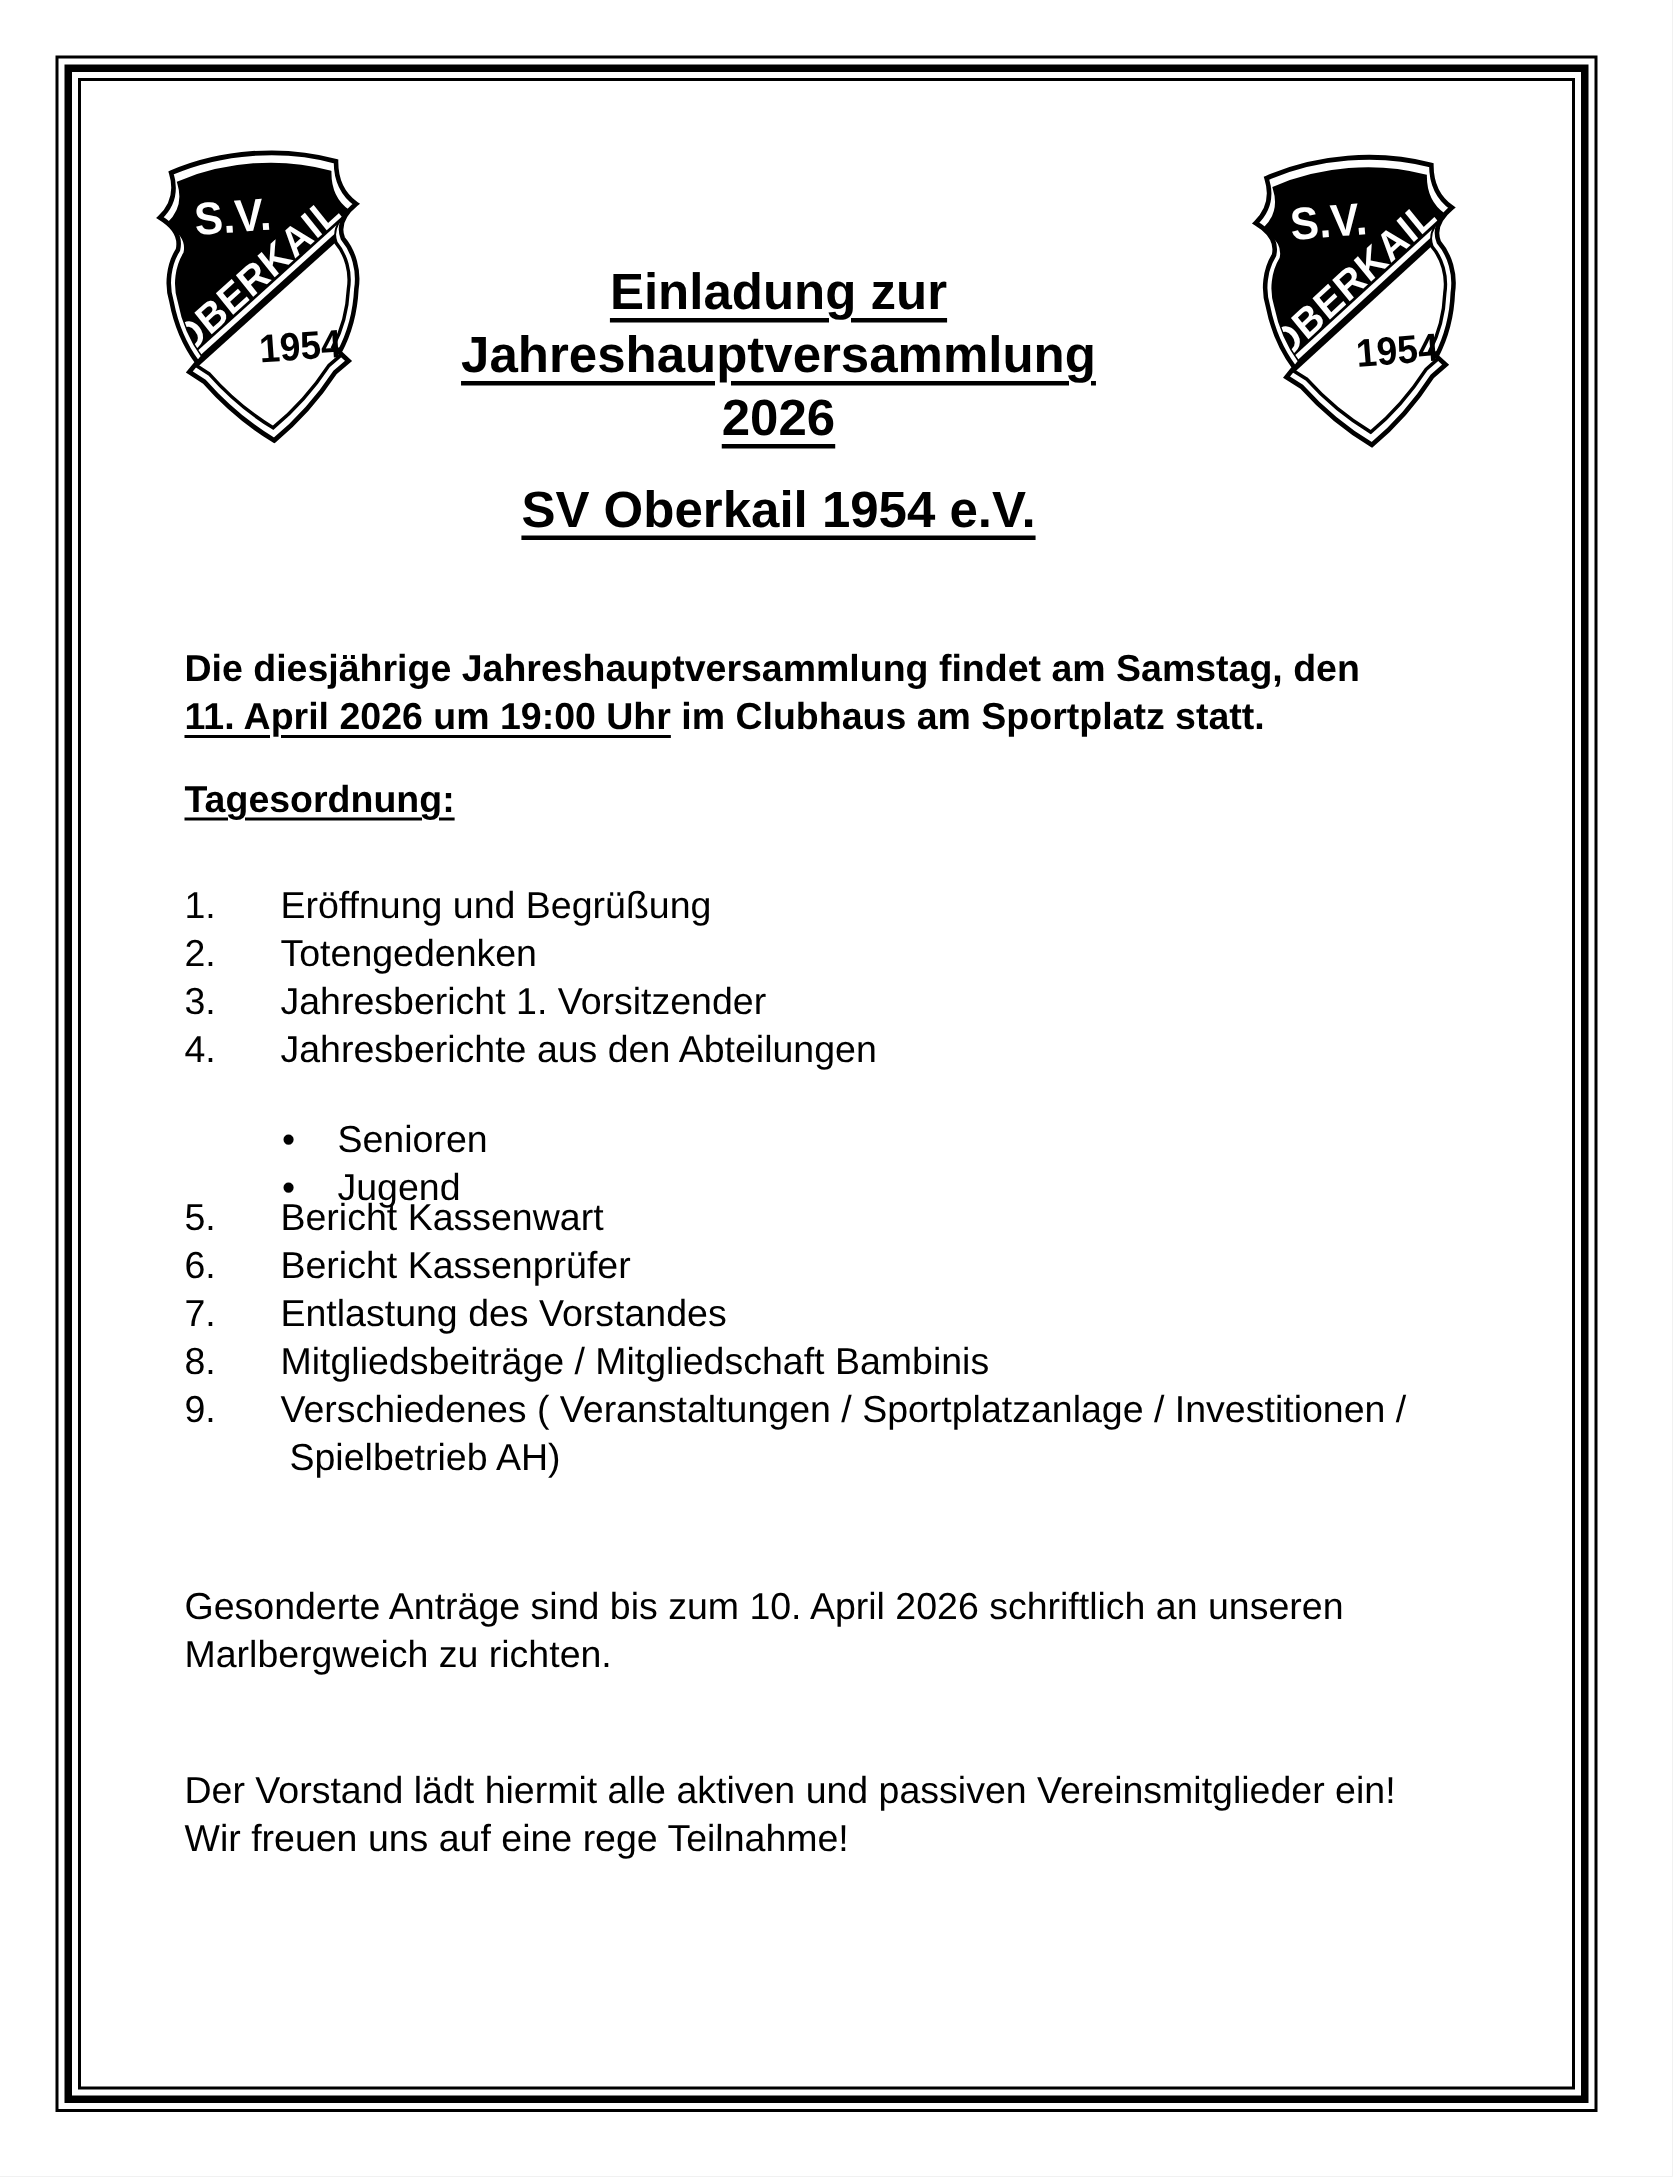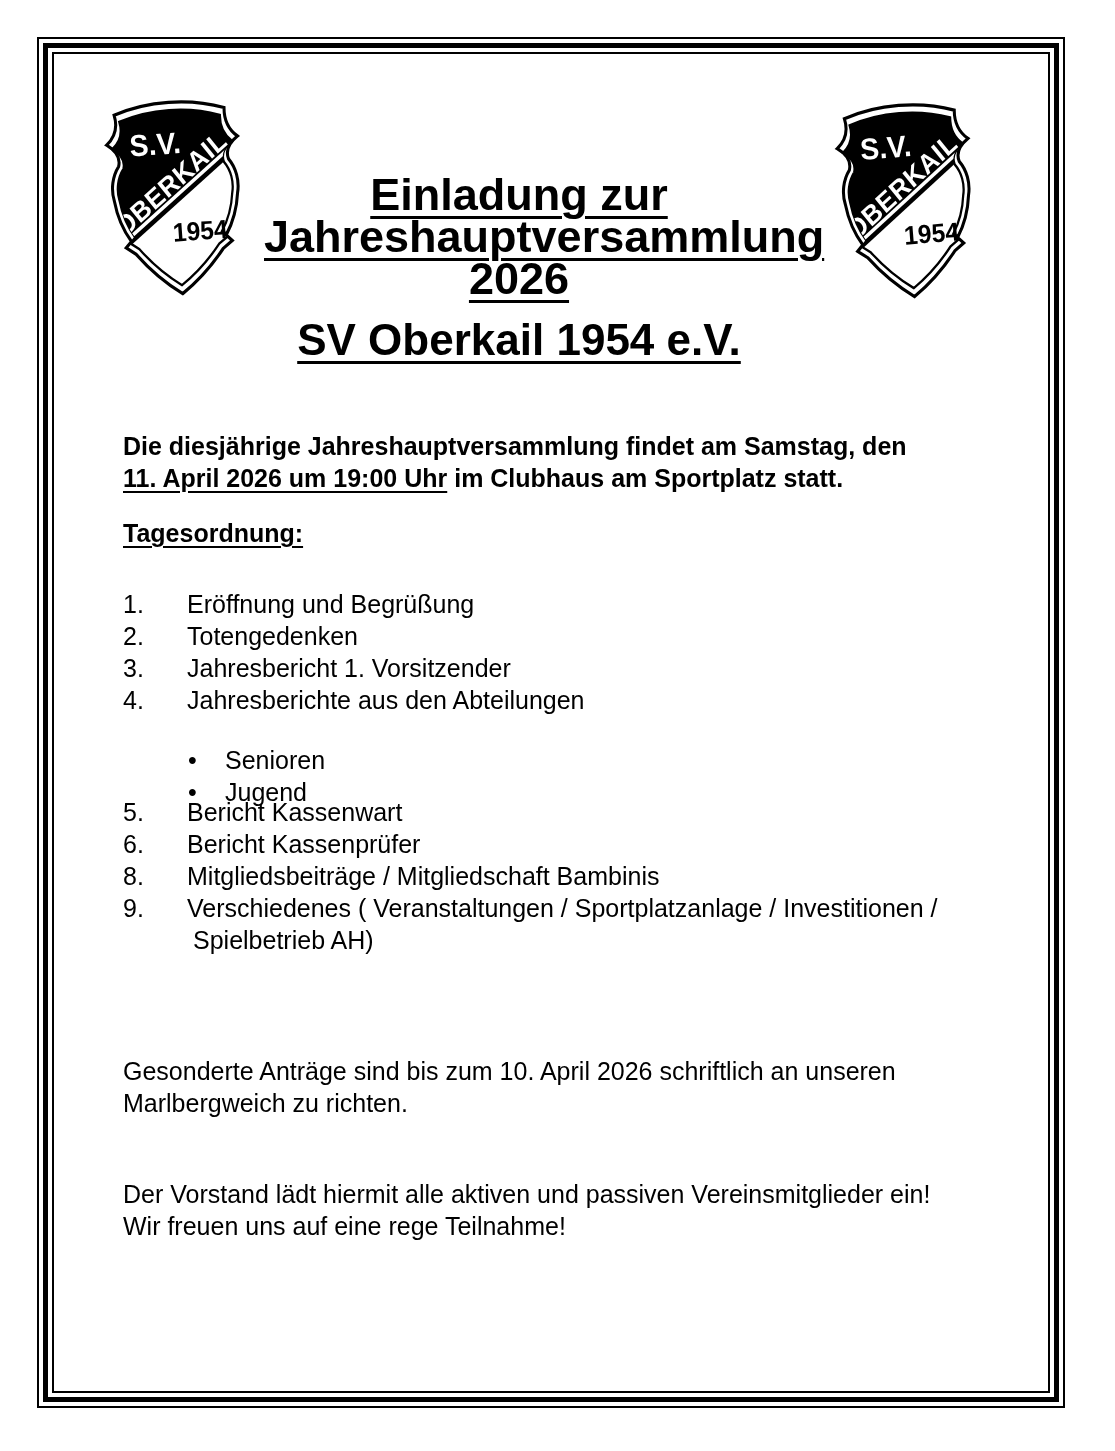--- a/index.html
+++ b/index.html
@@ -29,26 +29,26 @@
     border:2px solid #000;
   }
   
   .logo{position:absolute;width:152px;height:207px;}
   .logo-left{left:99px;top:93px;transform:rotate(-4deg);}
   .logo-right{left:830px;top:96px;transform:rotate(-4.5deg);}
   .logo svg{width:100%;height:100%;}
   
   .title-block{
     position:absolute;left:264px;top:174px;width:510px;
-    text-align:center;font-size:45px;font-weight:bold;line-height:42px;
+    text-align:center;font-size:34px;font-weight:bold;line-height:42px;
     white-space:nowrap;
   }
   .subtitle-block{
     position:absolute;left:264px;top:319px;width:510px;
-    text-align:center;font-size:44px;font-weight:bold;line-height:42px;
+    text-align:center;font-size:34px;font-weight:bold;line-height:42px;
     white-space:nowrap;
   }
   .u-big{text-decoration:underline;text-decoration-thickness:3px;text-underline-offset:6px;}
   .u-body{text-decoration:underline;text-decoration-thickness:2px;text-underline-offset:4px;}
   
   .block{position:absolute;left:123px;font-size:25px;line-height:32px;}
   .block .line{white-space:nowrap;}
   .intro{top:430px;font-weight:bold;}
   .heading{top:517px;font-weight:bold;}
   .list1{top:588px;}
@@ -134,20 +134,21 @@
   </div>
 
   <div class="block bullets">
     <div class="line"><span class="bullet-char">•</span><span>Senioren</span></div>
     <div class="line"><span class="bullet-char">•</span><span>Jugend</span></div>
   </div>
 
   <div class="block list2">
     <div class="line"><span class="num">5.</span><span>Bericht Kassenwart</span></div>
     <div class="line"><span class="num">6.</span><span>Bericht Kassenprüfer</span></div>
+    <div class="line"><span class="num">7.</span><span>Entlastung des Vorstandes</span></div>
     <div class="line"><span class="num">8.</span><span>Mitgliedsbeiträge / Mitgliedschaft Bambinis</span></div>
     <div class="line"><span class="num">9.</span><span>Verschiedenes ( Veranstaltungen / Sportplatzanlage / Investitionen /</span></div>
     <div class="line"><span class="num"></span><span class="cont-indent">Spielbetrieb AH)</span></div>
   </div>
 
   <div class="block p-antraege">
     <div class="line">Gesonderte Anträge sind bis zum 10. April 2026 schriftlich an unseren</div>
     <div class="line">Marlbergweich zu richten.</div>
   </div>
 

